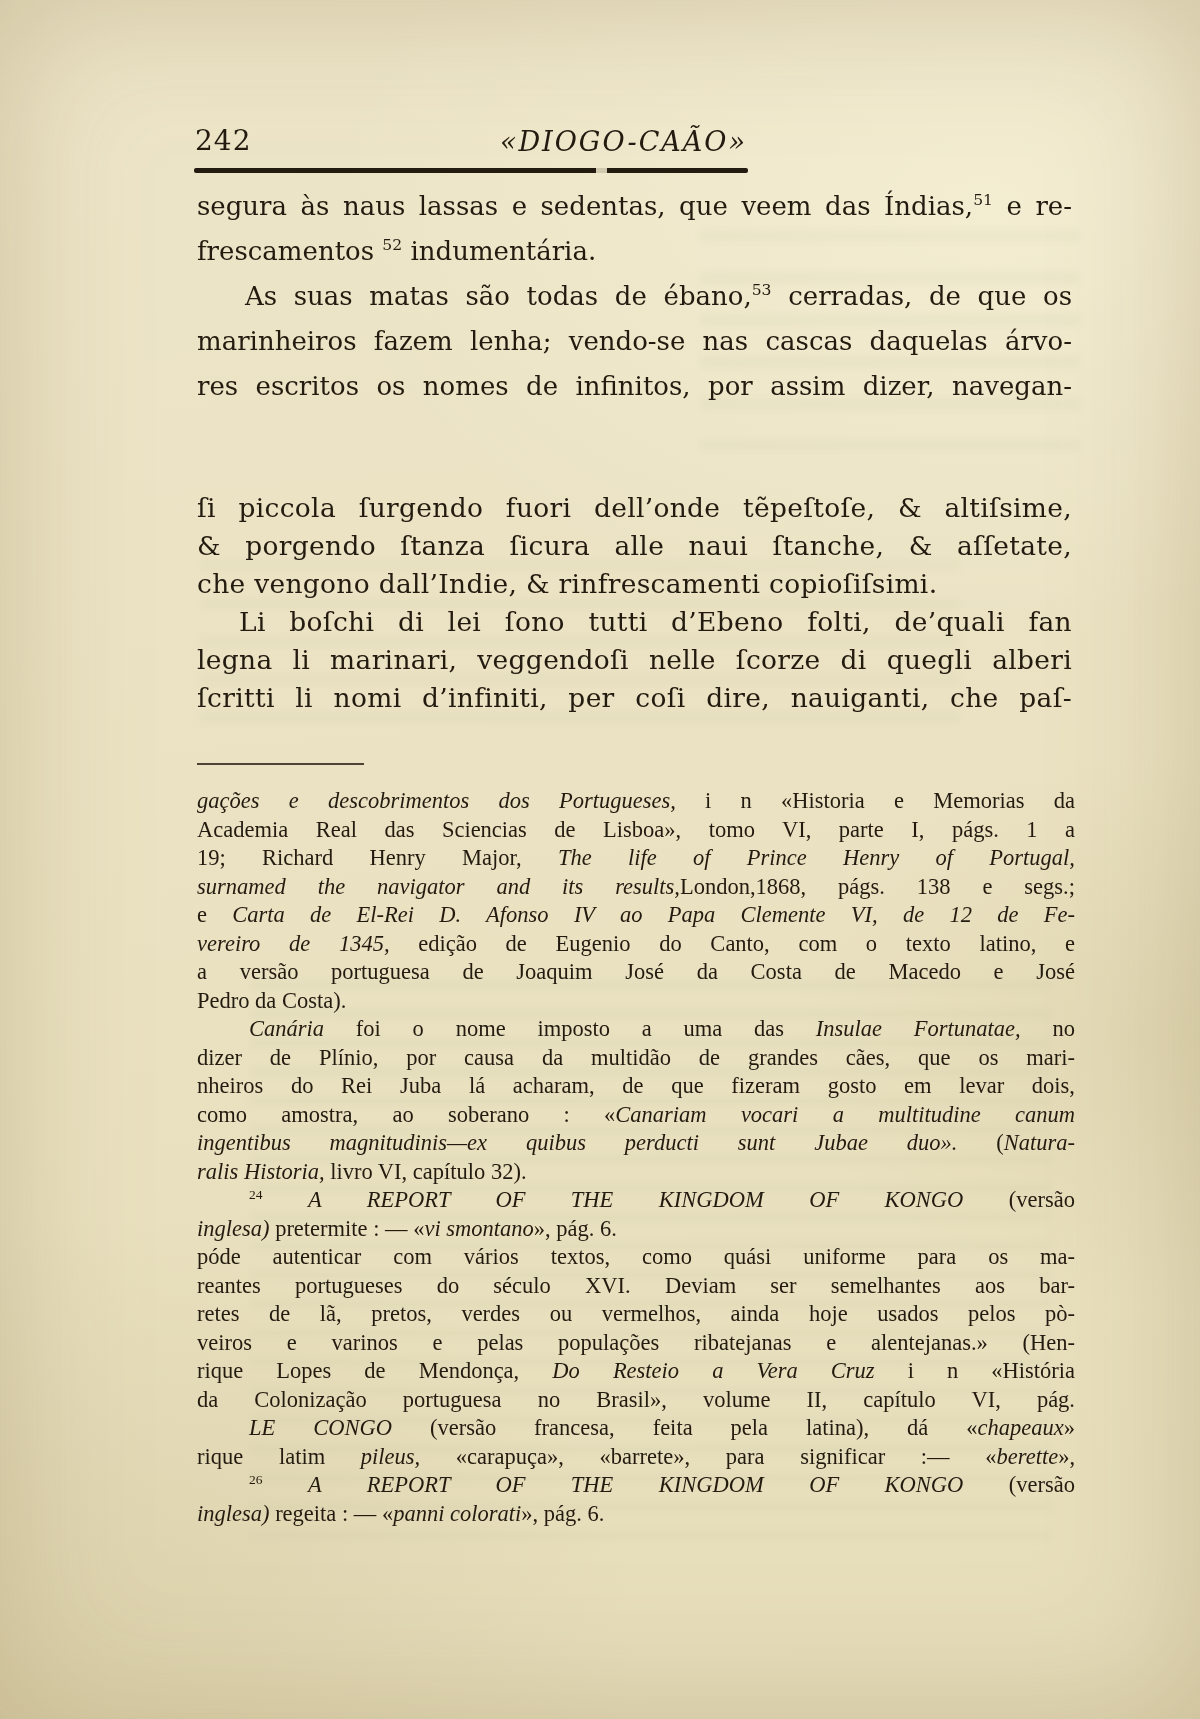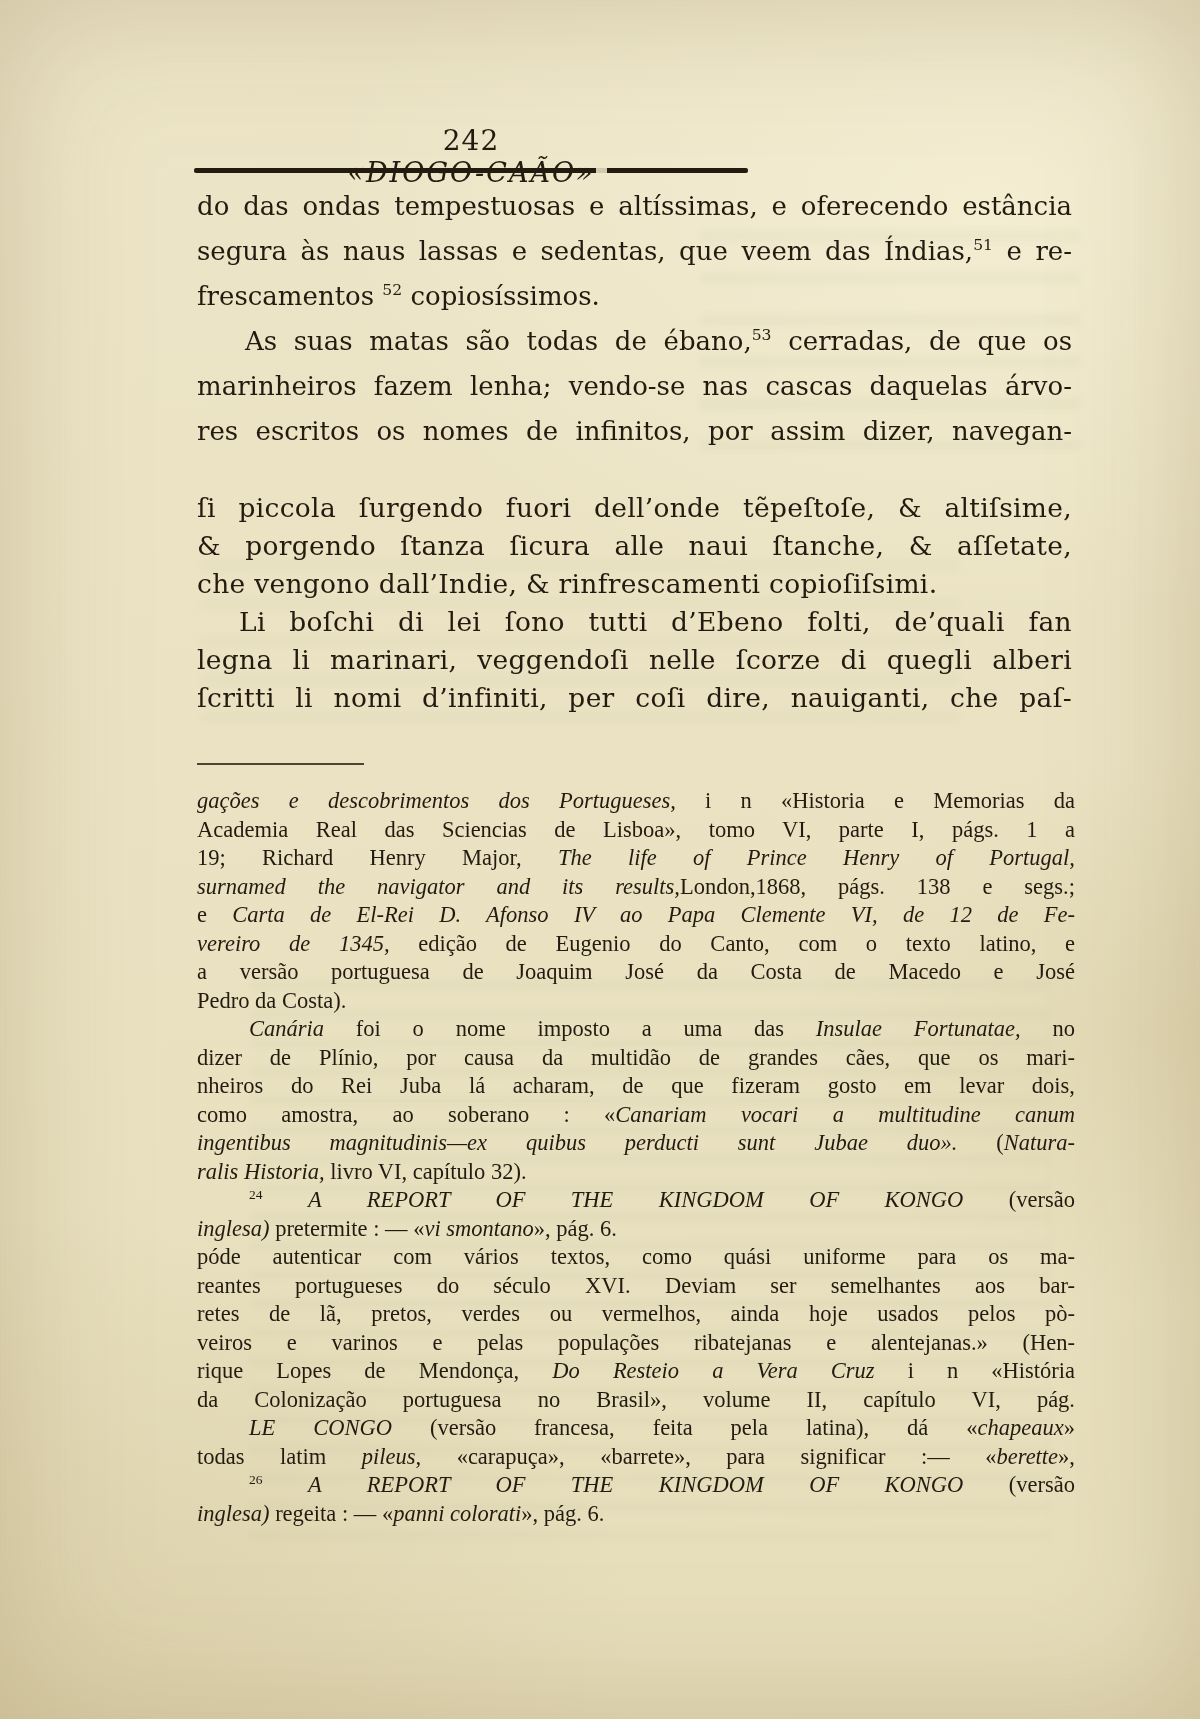--- a/index.html
+++ b/index.html
@@ -23,21 +23,21 @@
   .ghost{position:absolute;filter:blur(3px);opacity:.5;pointer-events:none;}
   .g1{left:700px;top:230px;width:380px;height:220px;
       background:repeating-linear-gradient(180deg,rgba(126,148,108,0.10) 0 12px,rgba(126,148,108,0) 12px 42px);}
   .g2{left:250px;top:980px;width:800px;height:560px;
       background:repeating-linear-gradient(180deg,rgba(120,144,104,0.08) 0 10px,rgba(120,144,104,0) 10px 29px);}
   .g3{left:200px;top:560px;width:760px;height:170px;
       background:repeating-linear-gradient(180deg,rgba(126,148,108,0.07) 0 11px,rgba(126,148,108,0) 11px 38px);}
 
   .header{
     position:absolute;left:195px;top:124px;width:552px;
-    display:flex;justify-content:space-between;align-items:center;flex-direction:column;
+    display:flex;justify-content:space-between;align-items:flex-end;
   }
   .pagenum{font-size:28px;letter-spacing:1px;}
   .runhead{font-size:27px;letter-spacing:2px;font-style:italic;}
   .rule{
     position:absolute;left:194px;top:168px;width:554px;height:5px;
     background:linear-gradient(90deg,#241b10 0 72.5%,rgba(36,27,16,0.15) 72.5% 74.5%,#241b10 74.5% 100%);
     border-radius:2px;
   }
 
   .body{
@@ -74,23 +74,22 @@
   <div class="ghost g2"></div>
   <div class="ghost g3"></div>
 
   <div class="header">
     <span class="pagenum">242</span>
     <span class="runhead">«DIOGO-CAÃO»</span>
   </div>
   <div class="rule"></div>
 
   <div class="body">
-      <div class="line"><span>do das ondas tempestuosas e altíssimas, e oferecendo estância</span></div>
       <div class="line"><span>segura às naus lassas e sedentas, que veem das Índias,</span><sup>51</sup><span> e re-</span></div>
-      <div class="line last"><span>frescamentos </span><sup>52</sup><span> copiosíssimos.</span></div>
+      <div class="line last"><span>frescamentos </span><sup>52</sup><span> indumentária.</span></div>
       <div class="line ind"><span>As suas matas são todas de ébano,</span><sup>53</sup><span> cerradas, de que os</span></div>
       <div class="line"><span>marinheiros fazem lenha; vendo-se nas cascas daquelas árvo-</span></div>
       <div class="line"><span>res escritos os nomes de infinitos, por assim dizer, navegan-</span></div>
     </div>
 
   <div class="quote">
       <div class="line"><span>ſi piccola ſurgendo fuori dell’onde tẽpeſtoſe, &amp; altiſsime,</span></div>
       <div class="line"><span>&amp; porgendo ſtanza ſicura alle naui ſtanche, &amp; aſſetate,</span></div>
       <div class="line last"><span>che vengono dall’Indie, &amp; rinfrescamenti copioſiſsimi.</span></div>
       <div class="line ind"><span>Li boſchi di lei ſono tutti d’Ebeno folti, de’quali fan</span></div>
@@ -117,17 +116,17 @@
       <div class="line last"><span class="it">ralis Historia,</span><span> livro VI, capítulo 32).</span></div>
       <div class="line ind"><sup>24</sup><span> </span><span class="it">A REPORT OF THE KINGDOM OF KONGO</span><span> (versão</span></div>
       <div class="line last"><span class="it">inglesa)</span><span> pretermite : — «</span><span class="it">vi smontano</span><span>», pág. 6.</span></div>
       <div class="line"><span>póde autenticar com vários textos, como quási uniforme para os ma-</span></div>
       <div class="line"><span>reantes portugueses do século XVI. Deviam ser semelhantes aos bar-</span></div>
       <div class="line"><span>retes de lã, pretos, verdes ou vermelhos, ainda hoje usados pelos pò-</span></div>
       <div class="line"><span>veiros e varinos e pelas populações ribatejanas e alentejanas.» (Hen-</span></div>
       <div class="line"><span>rique Lopes de Mendonça, </span><span class="it">Do Resteio a Vera Cruz</span><span> i n «História</span></div>
       <div class="line"><span>da Colonização portuguesa no Brasil», volume II, capítulo VI, pág.</span></div>
       <div class="line ind"><span class="it">LE CONGO</span><span> (versão francesa, feita pela latina), dá «</span><span class="it">chapeaux</span><span>»</span></div>
-      <div class="line"><span>todas latim </span><span class="it">pileus,</span><span> «carapuça», «barrete», para significar :— «</span><span class="it">berette</span><span>»,</span></div>
+      <div class="line"><span>rique latim </span><span class="it">pileus,</span><span> «carapuça», «barrete», para significar :— «</span><span class="it">berette</span><span>»,</span></div>
       <div class="line ind"><sup>26</sup><span> </span><span class="it">A REPORT OF THE KINGDOM OF KONGO</span><span> (versão</span></div>
       <div class="line last"><span class="it">inglesa)</span><span> regeita : — «</span><span class="it">panni colorati</span><span>», pág. 6.</span></div>
     </div>
 </div>
 
 </body></html>

